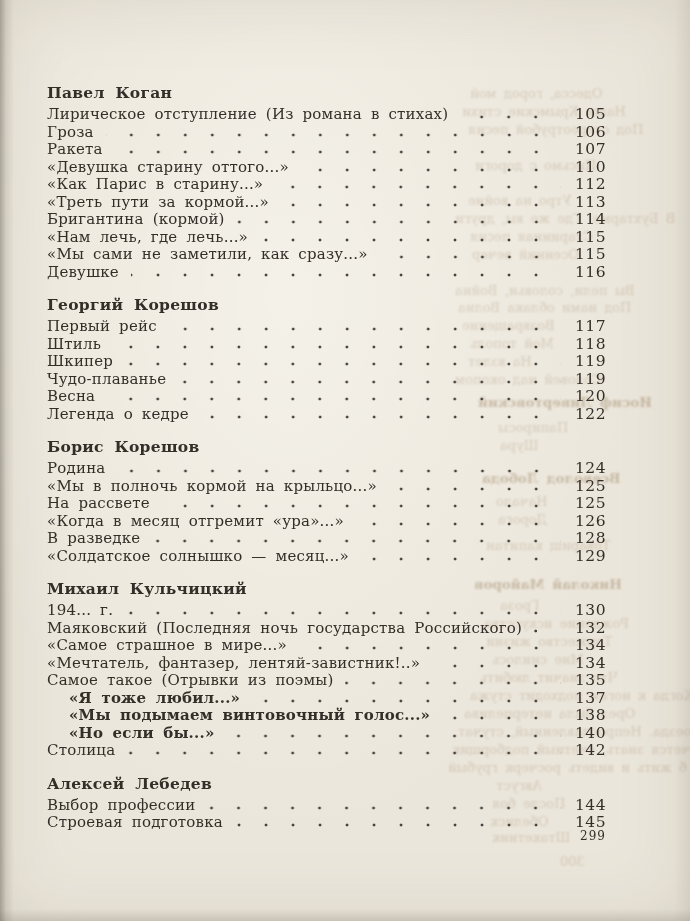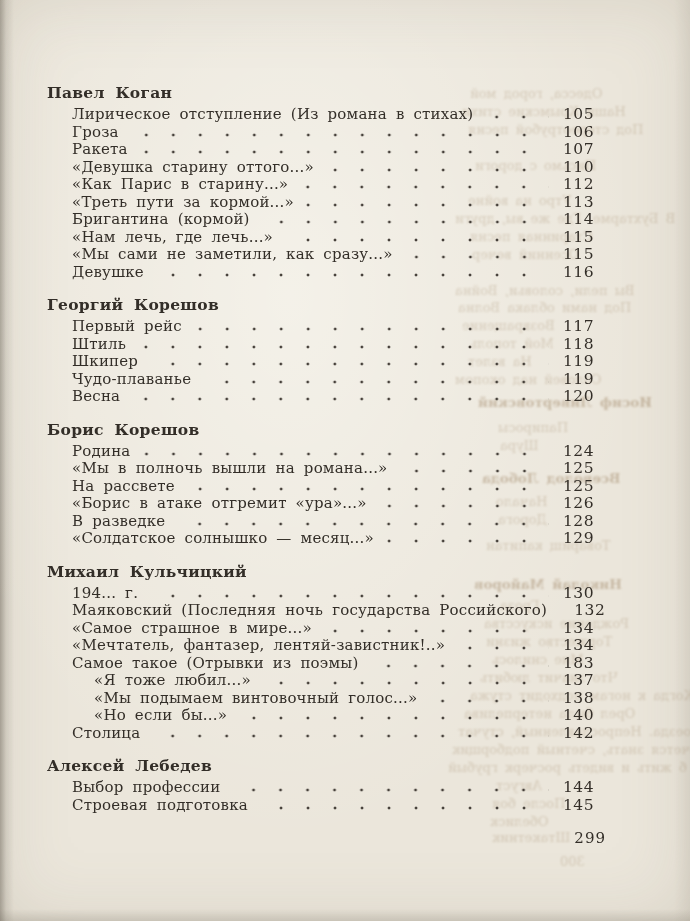--- a/index.html
+++ b/index.html
@@ -20,21 +20,21 @@
       linear-gradient(to right, rgba(88,82,72,0.45) 0px, rgba(88,82,72,0.14) 6px, rgba(88,82,72,0) 14px),
       linear-gradient(to top, rgba(100,94,82,0.20) 0px, rgba(100,94,82,0) 12px),
       linear-gradient(to left, rgba(110,102,90,0.10) 0px, rgba(110,102,90,0) 16px),
       #ebe6db;
     box-shadow: inset 0 0 70px rgba(132,120,98,0.18);
   }
   
   .toc {
     position: absolute;
     left: 47px;
-    right: 96px;
+    right: 84px;
     top: 84px;
     z-index: 2;
   }
   .section { margin: 0; }
   .section + .section { margin-top: 15px; }
   .author {
     font-size: 15.5px;
     font-weight: bold;
     line-height: 18px;
     margin: 0 0 4px 0;
@@ -44,23 +44,22 @@
   .row {
     display: flex;
     align-items: baseline;
     line-height: 17.5px;
     font-size: 15px;
   }
   .row .title {
     white-space: nowrap;
     word-spacing: 4px;
     letter-spacing: 0.2px;
-    margin-left: 25px;
-  }
-  .row.indent .title { padding-left: 22px; }
+  }
+  .row.indent .title { padding-left: 22px; font-weight: bold; }
   .leader {
     flex: 1;
     min-width: 6px;
     height: 4px;
     margin: 0 9px 1px 12px;
     background-image: radial-gradient(circle at 2px 2px, #46403a 1.25px, rgba(0,0,0,0) 1.7px);
     background-size: 27px 4px;
     background-repeat: repeat-x;
     background-position: right bottom;
   }
@@ -69,21 +68,21 @@
     text-align: right;
     font-size: 15.5px;
     letter-spacing: 0.5px;
     white-space: nowrap;
   }
   
   .folio {
     position: absolute;
     top: 829px;
     right: 84px;
-    font-size: 15px;
+    font-size: 12px;
     letter-spacing: 1px;
     z-index: 2;
   }
   
   .ghost-layer {
     position: absolute;
     inset: 0;
     z-index: 1;
     overflow: hidden;
     pointer-events: none;
@@ -221,40 +220,45 @@
         <div class="row">
           <span class="title">Чудо-плаванье</span>
           <span class="leader"></span>
           <span class="num">119</span>
         </div>
         <div class="row">
           <span class="title">Весна</span>
           <span class="leader"></span>
           <span class="num">120</span>
         </div>
+        <div class="row">
+          <span class="title">Легенда о кедре</span>
+          <span class="leader"></span>
+          <span class="num">122</span>
+        </div>
       </section>
       <section class="section">
         <h2 class="author">Борис Корешов</h2>
         <div class="row">
           <span class="title">Родина</span>
           <span class="leader"></span>
           <span class="num">124</span>
         </div>
         <div class="row">
-          <span class="title">«Мы в полночь вышли на романа...»</span>
+          <span class="title">«Мы в полночь кормой на крыльцо...»</span>
           <span class="leader"></span>
           <span class="num">125</span>
         </div>
         <div class="row">
           <span class="title">На рассвете</span>
           <span class="leader"></span>
           <span class="num">125</span>
         </div>
         <div class="row">
-          <span class="title">«Борис в атаке отгремит «ура»...»</span>
+          <span class="title">«Когда в месяц отгремит «ура»...»</span>
           <span class="leader"></span>
           <span class="num">126</span>
         </div>
         <div class="row">
           <span class="title">В разведке</span>
           <span class="leader"></span>
           <span class="num">128</span>
         </div>
         <div class="row">
           <span class="title">«Солдатское солнышко — месяц...»</span>
@@ -280,21 +284,21 @@
           <span class="num">134</span>
         </div>
         <div class="row">
           <span class="title">«Мечтатель, фантазер, лентяй-завистник!..»</span>
           <span class="leader"></span>
           <span class="num">134</span>
         </div>
         <div class="row">
           <span class="title">Самое такое (Отрывки из поэмы)</span>
           <span class="leader"></span>
-          <span class="num">183</span>
+          <span class="num">135</span>
         </div>
         <div class="row indent">
           <span class="title">«Я тоже любил...»</span>
           <span class="leader"></span>
           <span class="num">137</span>
         </div>
         <div class="row indent">
           <span class="title">«Мы подымаем винтовочный голос...»</span>
           <span class="leader"></span>
           <span class="num">138</span>

